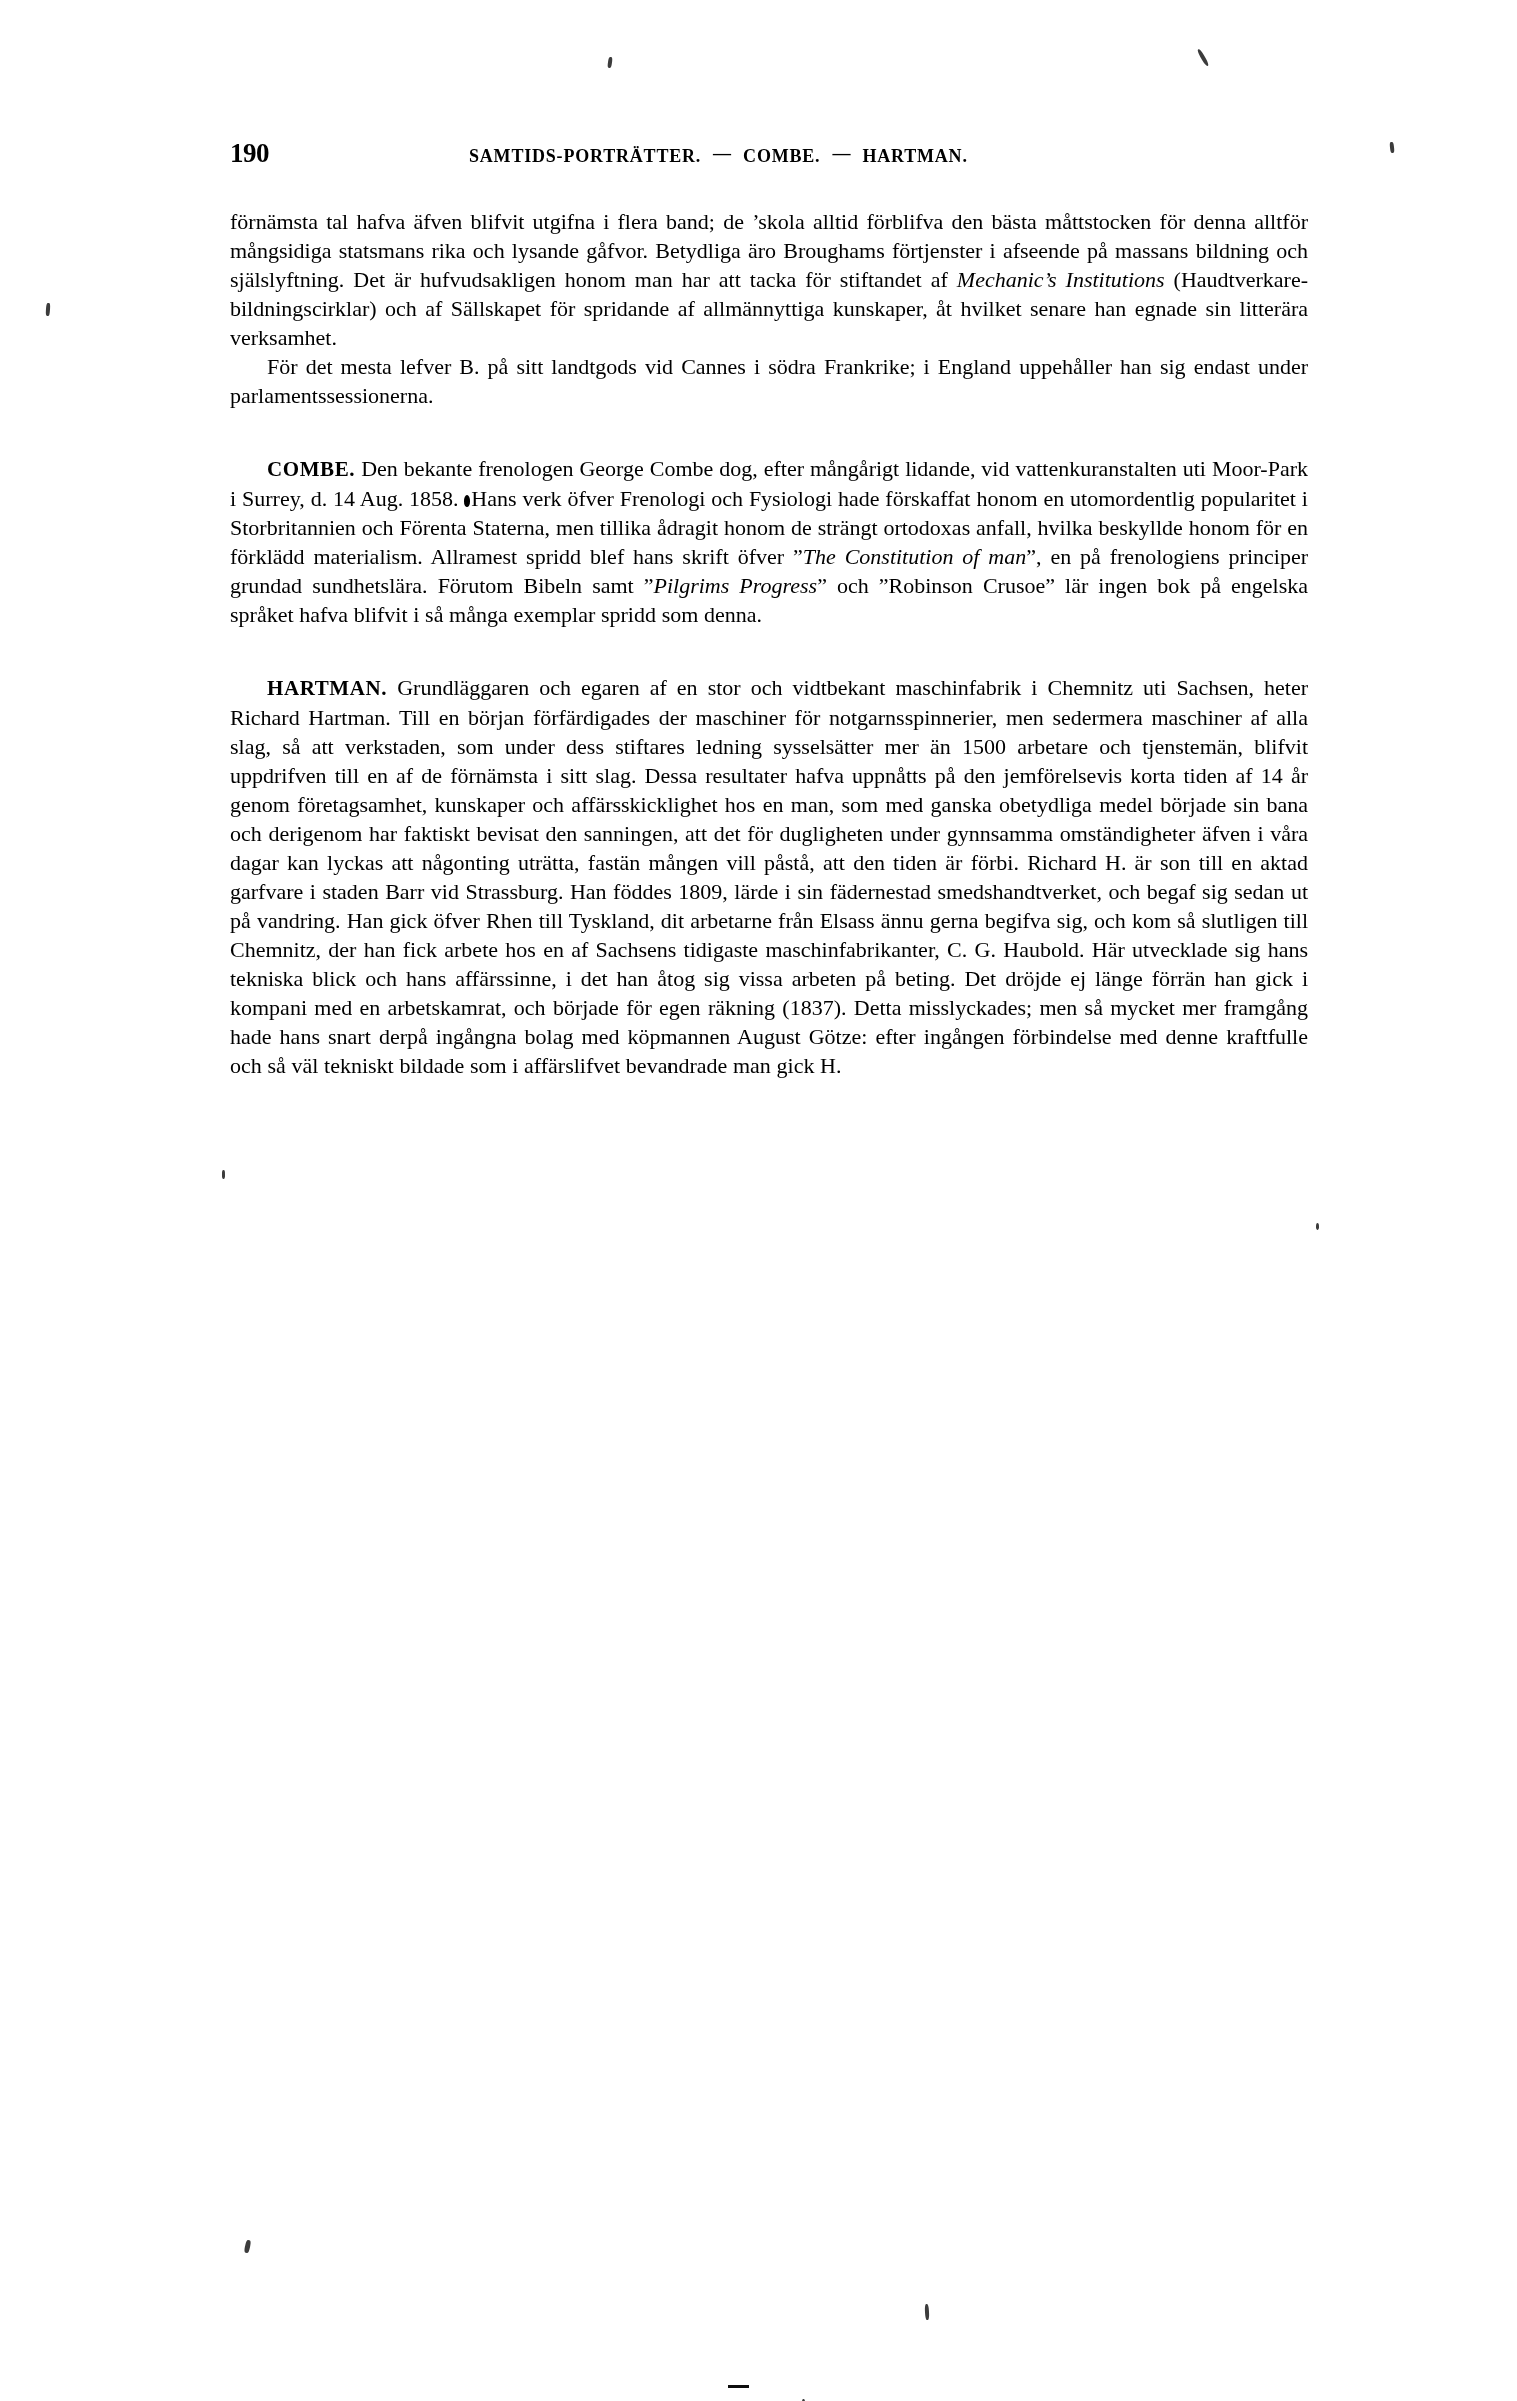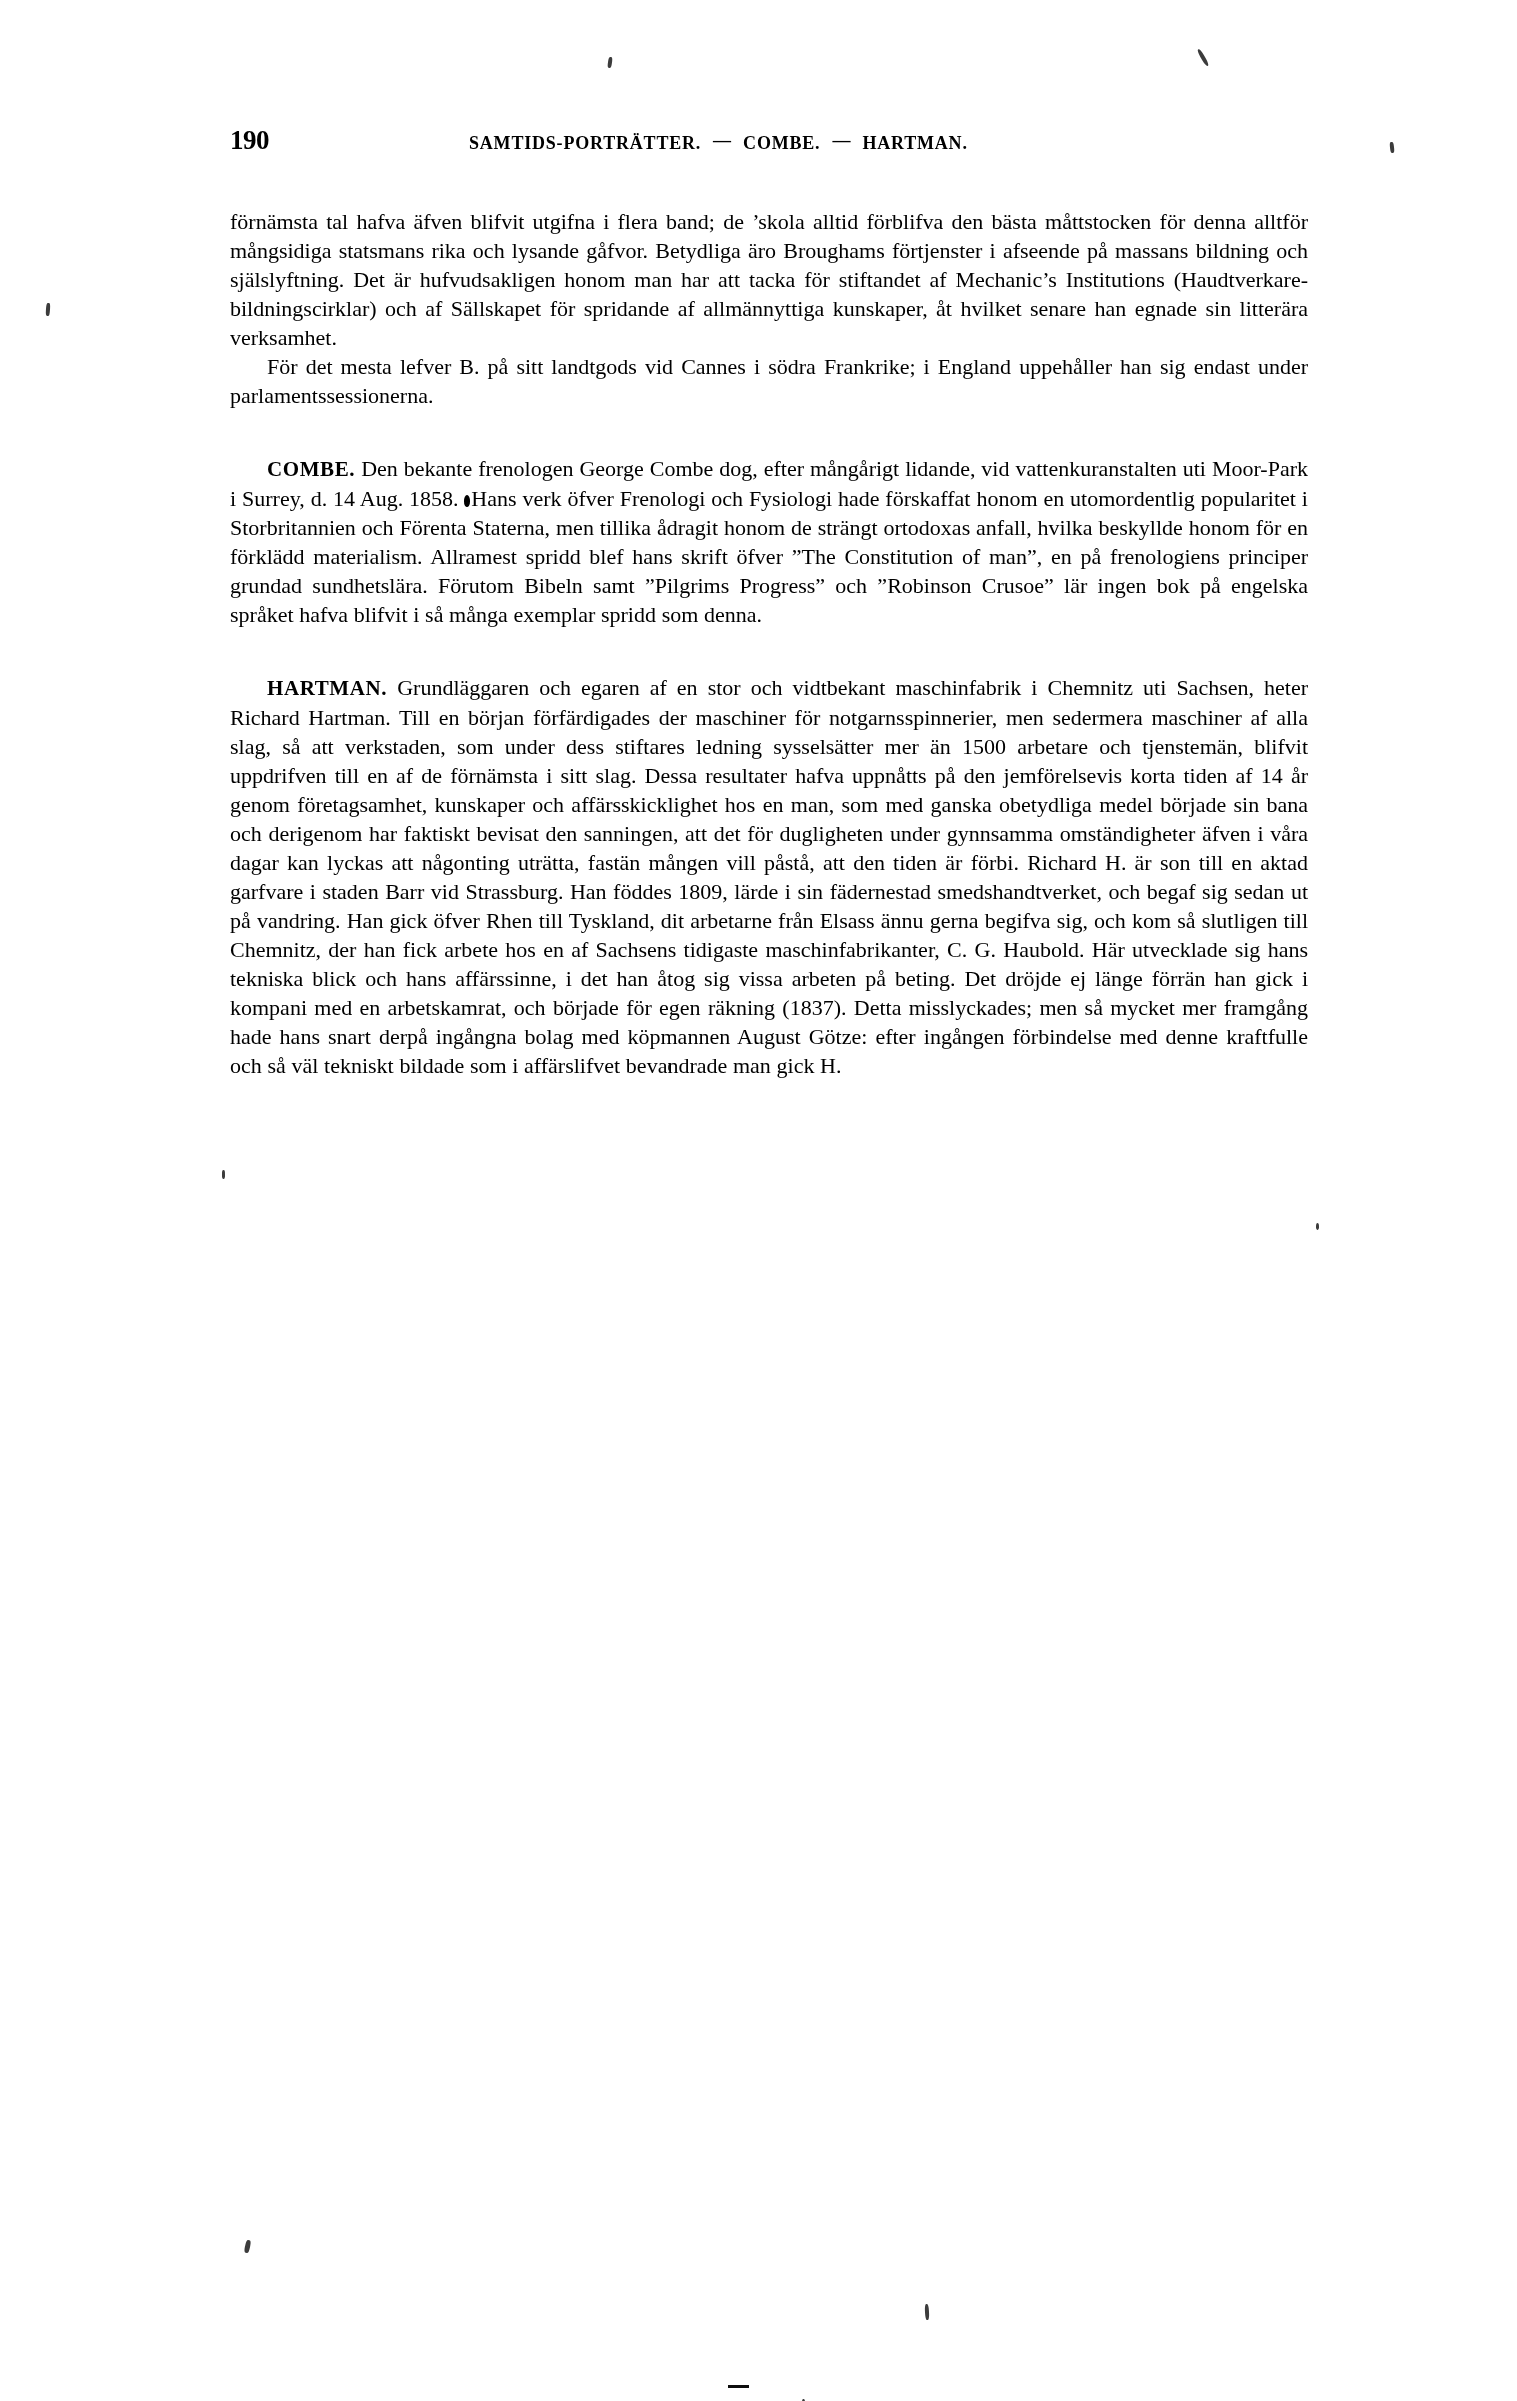--- a/index.html
+++ b/index.html
@@ -28,21 +28,21 @@
     background: #1a1a1a;
     border-radius: 40%;
     opacity: 0.85;
   }
 
   
   .running-head {
     position: absolute;
     left: 0;
     right: 0;
-    top: 127px;
+    top: 140px;
     height: 34px;
     display: flex;
     align-items: baseline;
   }
   .folio {
     position: absolute;
     left: 230px;
     top: 0;
     font-size: 27px;
     font-weight: bold;
@@ -91,20 +91,21 @@
   .para.indent { text-indent: 37px; }
   .gap-lg { height: 44px; }
 
   .smallcaps-head {
     font-weight: bold;
     font-size: 21px;
     letter-spacing: 0.6px;
   }
 
   .ital {
+    font-style: italic;
   }
 
   
   .blot {
     display: inline-block;
     width: 5.8px;
     height: 12.5px;
     background: #000;
     border-radius: 50% 50% 45% 45%;
     position: relative;

